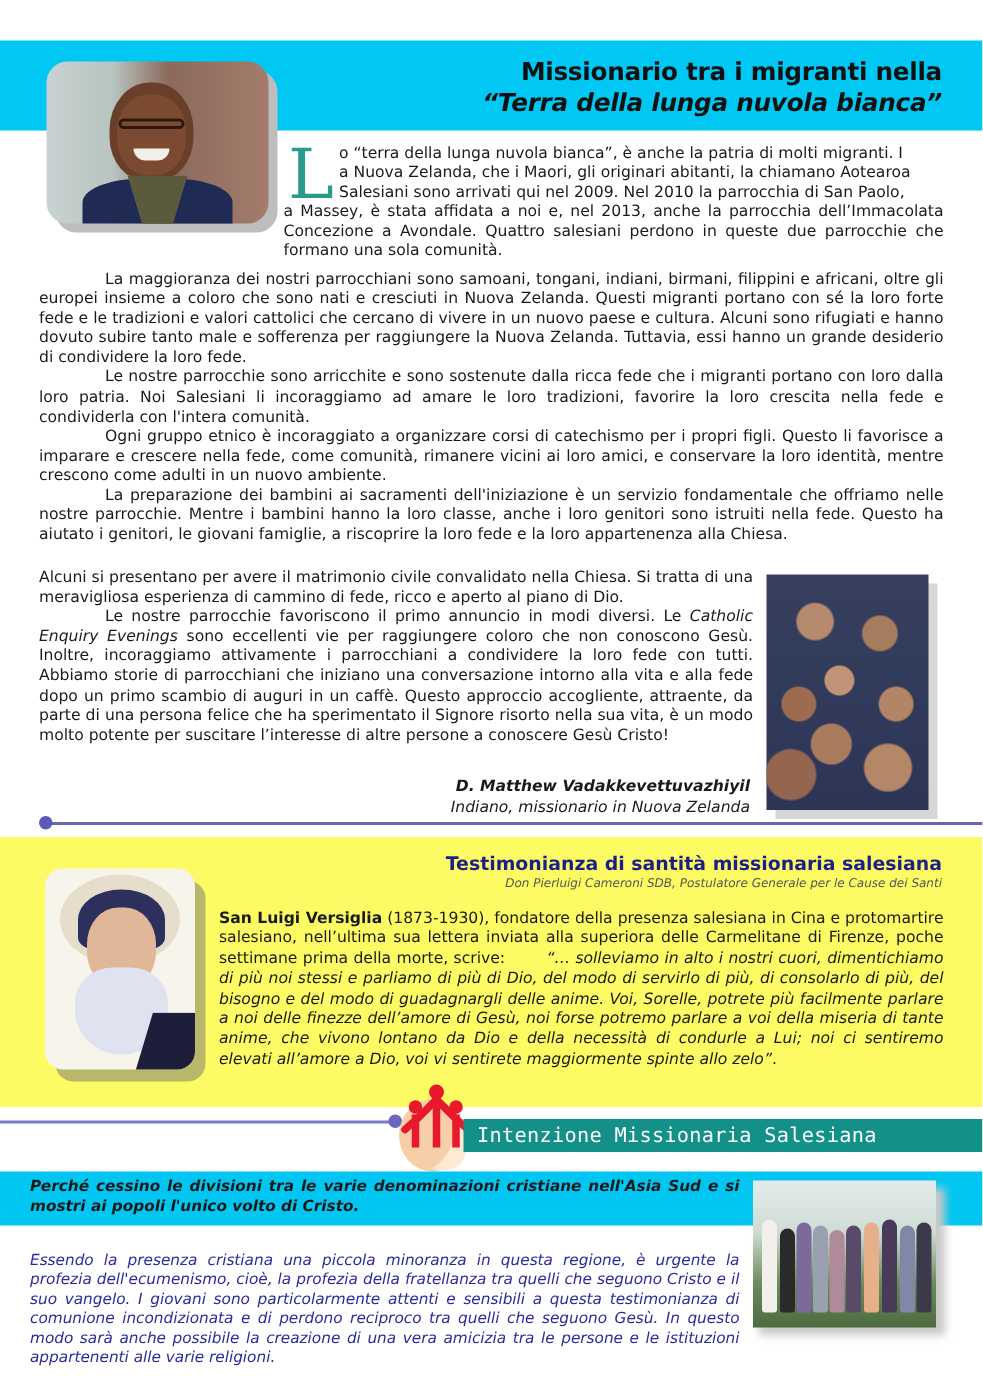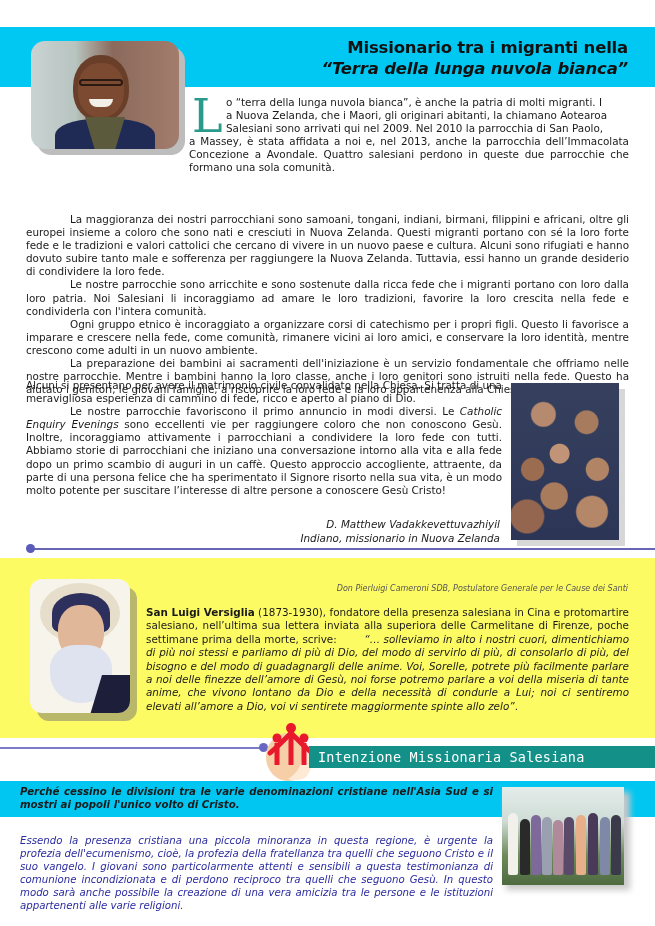--- a/index.html
+++ b/index.html
@@ -42,21 +42,21 @@
                 radial-gradient(circle at 70% 25%, #a77b5e 0 8%, transparent 9%),
                 radial-gradient(circle at 45% 45%, #c19477 0 9%, transparent 10%),
                 radial-gradient(circle at 20% 55%, #9b6c50 0 9%, transparent 10%),
                 radial-gradient(circle at 80% 55%, #b28466 0 9%, transparent 10%),
                 radial-gradient(circle at 40% 72%, #a87b5d 0 10%, transparent 11%),
                 radial-gradient(circle at 75% 82%, #b48769 0 10%, transparent 11%),
                 radial-gradient(circle at 15% 85%, #946650 0 10%, transparent 11%),
                 linear-gradient(180deg, #36405e 0%, #2c3556 100%); }
 
   .signature { position: absolute; right: 155px; top: 518px; text-align: right; font-size: 10.4px; line-height: 13.5px; font-style: italic; }
-  .signature .name { font-weight: normal; }
+  .signature .name { font-weight: bold; }
 
   
   .divider1 { position: absolute; left: 30px; top: 548px; width: 625px; height: 1.5px; background: #6666b3; }
   .dot1 { position: absolute; left: 26px; top: 544px; width: 9px; height: 9px; border-radius: 50%; background: #5a5ab8; }
 
   
   .yellow { position: absolute; left: 0; top: 558px; width: 655px; height: 180px; background: #fdfb63; }
   .y-title { position: absolute; right: 27px; top: 568px; font-size: 12.6px; font-weight: bold; color: #1c1f8a; }
   .y-sub { position: absolute; right: 27px; top: 584px; font-size: 8px; font-style: italic; color: #555; }
   .saint-shadow { position: absolute; left: 37px; top: 587px; width: 100px; height: 134px; border-radius: 12px; background: #b9b76a; }
@@ -112,21 +112,21 @@
   </div>
 
   <div class="dropcap">L</div>
   <div class="intro-lines">
     <div>o “terra della lunga nuvola bianca”, è anche la patria di molti migranti. I</div>
     <div>a Nuova Zelanda, che i Maori, gli originari abitanti, la chiamano Aotearoa</div>
     <div>Salesiani sono arrivati qui nel 2009. Nel 2010 la parrocchia di San Paolo,</div>
   </div>
   <div class="article intro-rest">a Massey, è stata affidata a noi e, nel 2013, anche la parrocchia dell’Immacolata Concezione a Avondale. Quattro salesiani perdono in queste due parrocchie che formano una sola comunità.</div>
 
-  <div class="article body-full" style="top:180px;margin-top:33px;">
+  <div class="article body-full" style="top:180px;">
     <p class="indent">La maggioranza dei nostri parrocchiani sono samoani, tongani, indiani, birmani, filippini e africani, oltre gli europei insieme a coloro che sono nati e cresciuti in Nuova Zelanda. Questi migranti portano con sé la loro forte fede e le tradizioni e valori cattolici che cercano di vivere in un nuovo paese e cultura. Alcuni sono rifugiati e hanno dovuto subire tanto male e sofferenza per raggiungere la Nuova Zelanda. Tuttavia, essi hanno un grande desiderio di condividere la loro fede.</p>
     <p class="indent">Le nostre parrocchie sono arricchite e sono sostenute dalla ricca fede che i migranti portano con loro dalla loro patria. Noi Salesiani li incoraggiamo ad amare le loro tradizioni, favorire la loro crescita nella fede e condividerla con l'intera comunità.</p>
     <p class="indent">Ogni gruppo etnico è incoraggiato a organizzare corsi di catechismo per i propri figli. Questo li favorisce a imparare e crescere nella fede, come comunità, rimanere vicini ai loro amici, e conservare la loro identità, mentre crescono come adulti in un nuovo ambiente.</p>
     <p class="indent">La preparazione dei bambini ai sacramenti dell'iniziazione è un servizio fondamentale che offriamo nelle nostre parrocchie. Mentre i bambini hanno la loro classe, anche i loro genitori sono istruiti nella fede. Questo ha aiutato i genitori, le giovani famiglie, a riscoprire la loro fede e la loro appartenenza alla Chiesa.</p>
   </div>
 
   <div class="article body-narrow" style="top:379px;">
     <p>Alcuni si presentano per avere il matrimonio civile convalidato nella Chiesa. Si tratta di una meravigliosa esperienza di cammino di fede, ricco e aperto al piano di Dio.</p>
     <p class="indent"><span>Le nostre parrocchie favoriscono il primo annuncio in modi diversi. Le </span><i>Catholic Enquiry Evenings</i><span> sono eccellenti vie per raggiungere coloro che non conoscono Gesù. Inoltre, incoraggiamo attivamente i parrocchiani a condividere la loro fede con tutti. Abbiamo storie di parrocchiani che iniziano una conversazione intorno alla vita e alla fede dopo un primo scambio di auguri in un caffè. Questo approccio accogliente, attraente, da parte di una persona felice che ha sperimentato il Signore risorto nella sua vita, è un modo molto potente per suscitare l’interesse di altre persone a conoscere Gesù Cristo!</span></p>
   </div>
@@ -136,20 +136,21 @@
 
   <div class="signature">
     <div class="name">D. Matthew Vadakkevettuvazhiyil</div>
     <div>Indiano, missionario in Nuova Zelanda</div>
   </div>
 
   <div class="divider1"></div>
   <div class="dot1"></div>
 
   <div class="yellow"></div>
+  <div class="y-title">Testimonianza di santità missionaria salesiana</div>
   <div class="y-sub">Don Pierluigi Cameroni SDB,  Postulatore Generale per le Cause dei Santi</div>
 
   <div class="saint-shadow"></div>
   <div class="saint">
     <div class="halo"></div>
     <div class="hair"></div>
     <div class="face"></div>
     <div class="beard"></div>
     <div class="coat"></div>
   </div>

